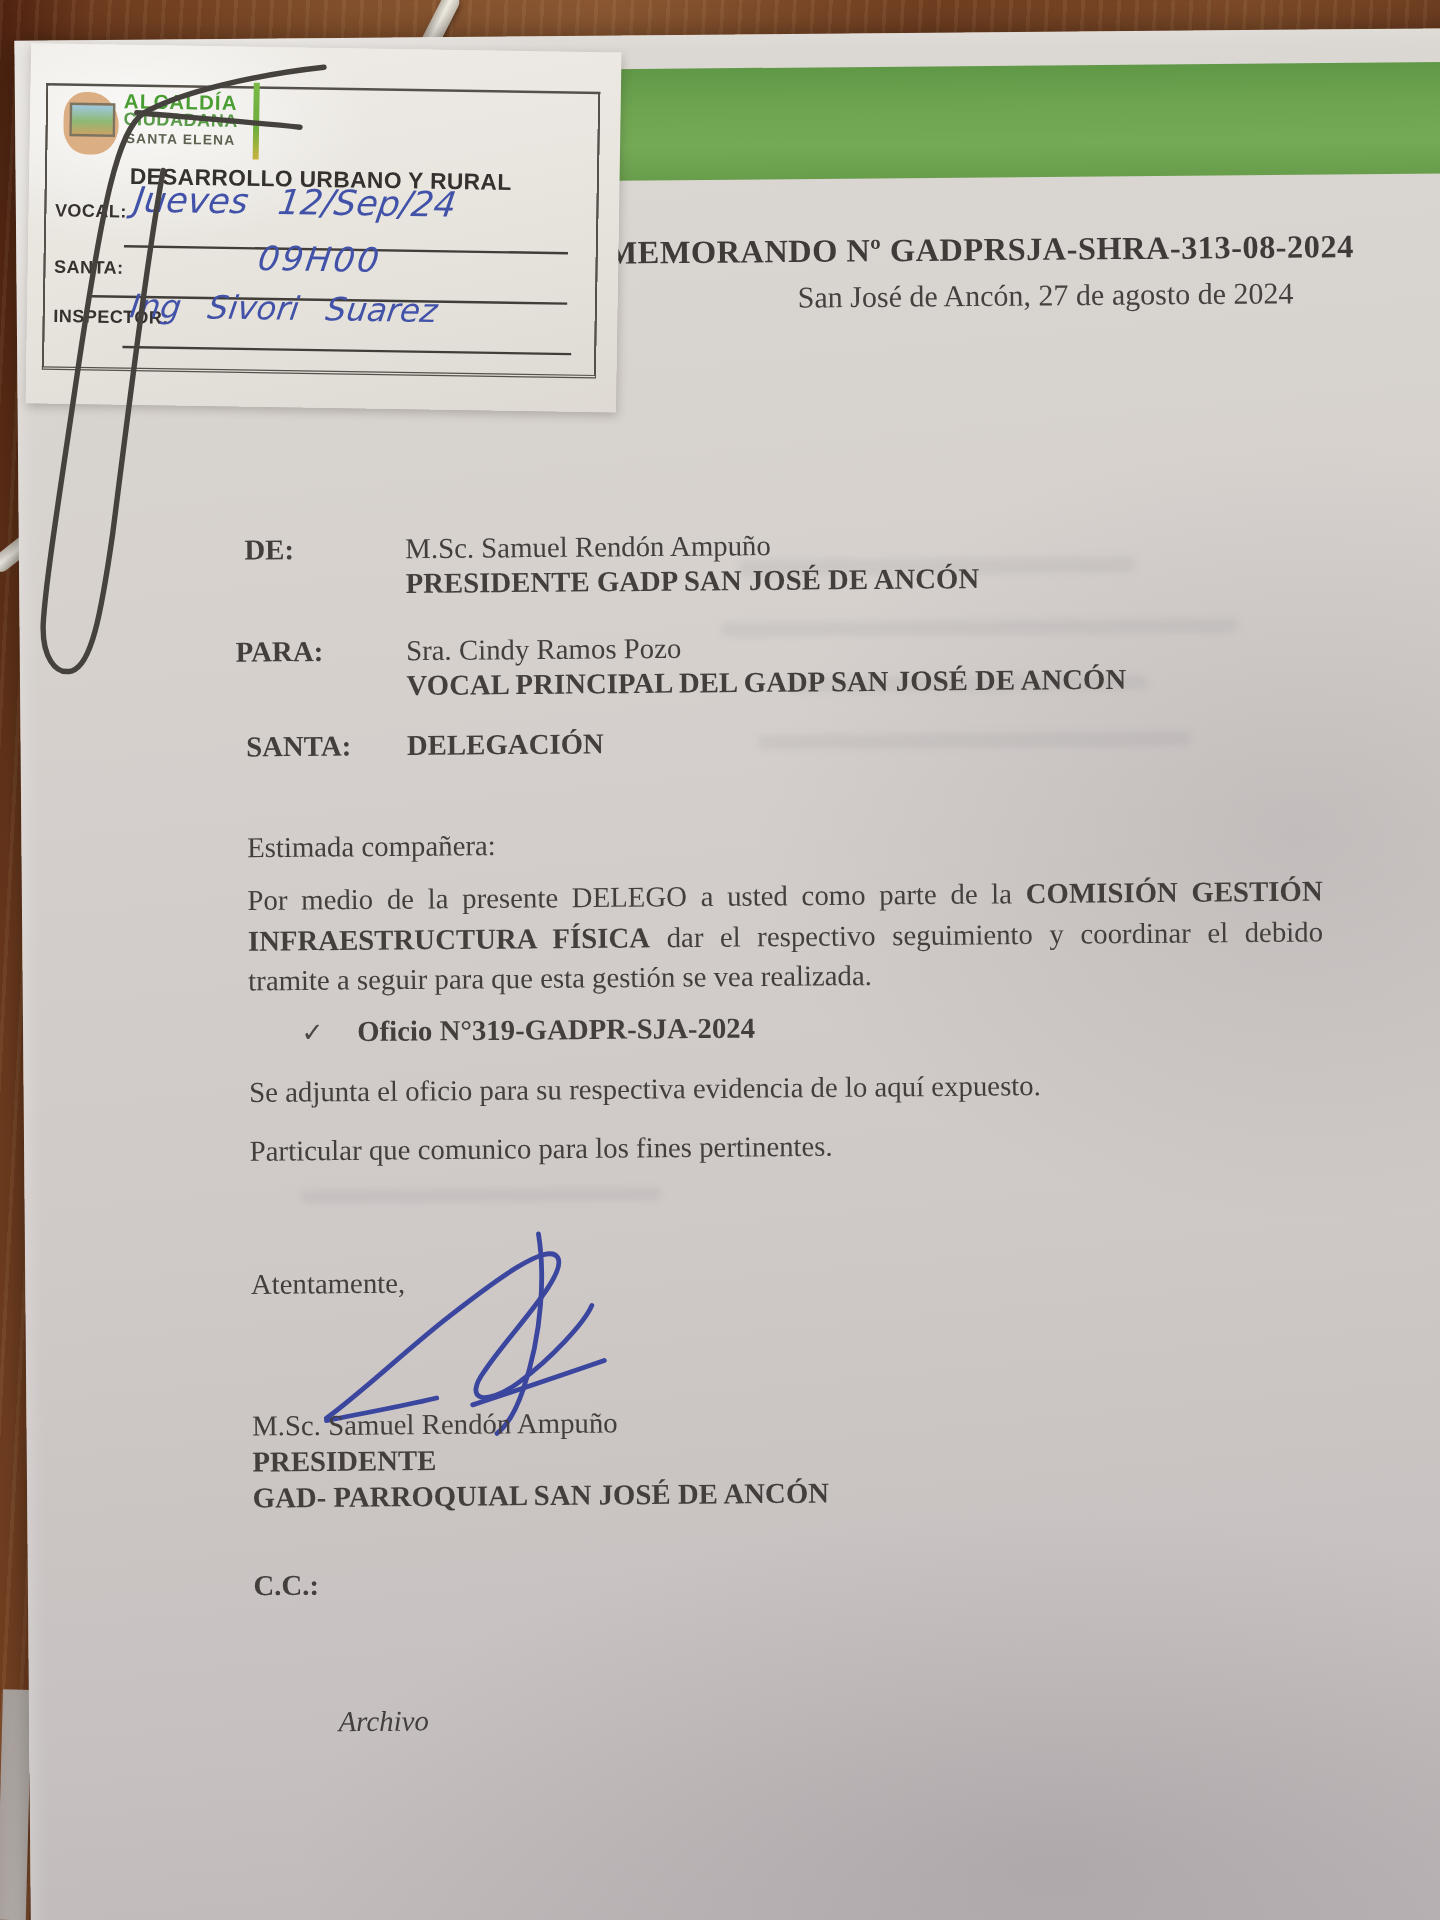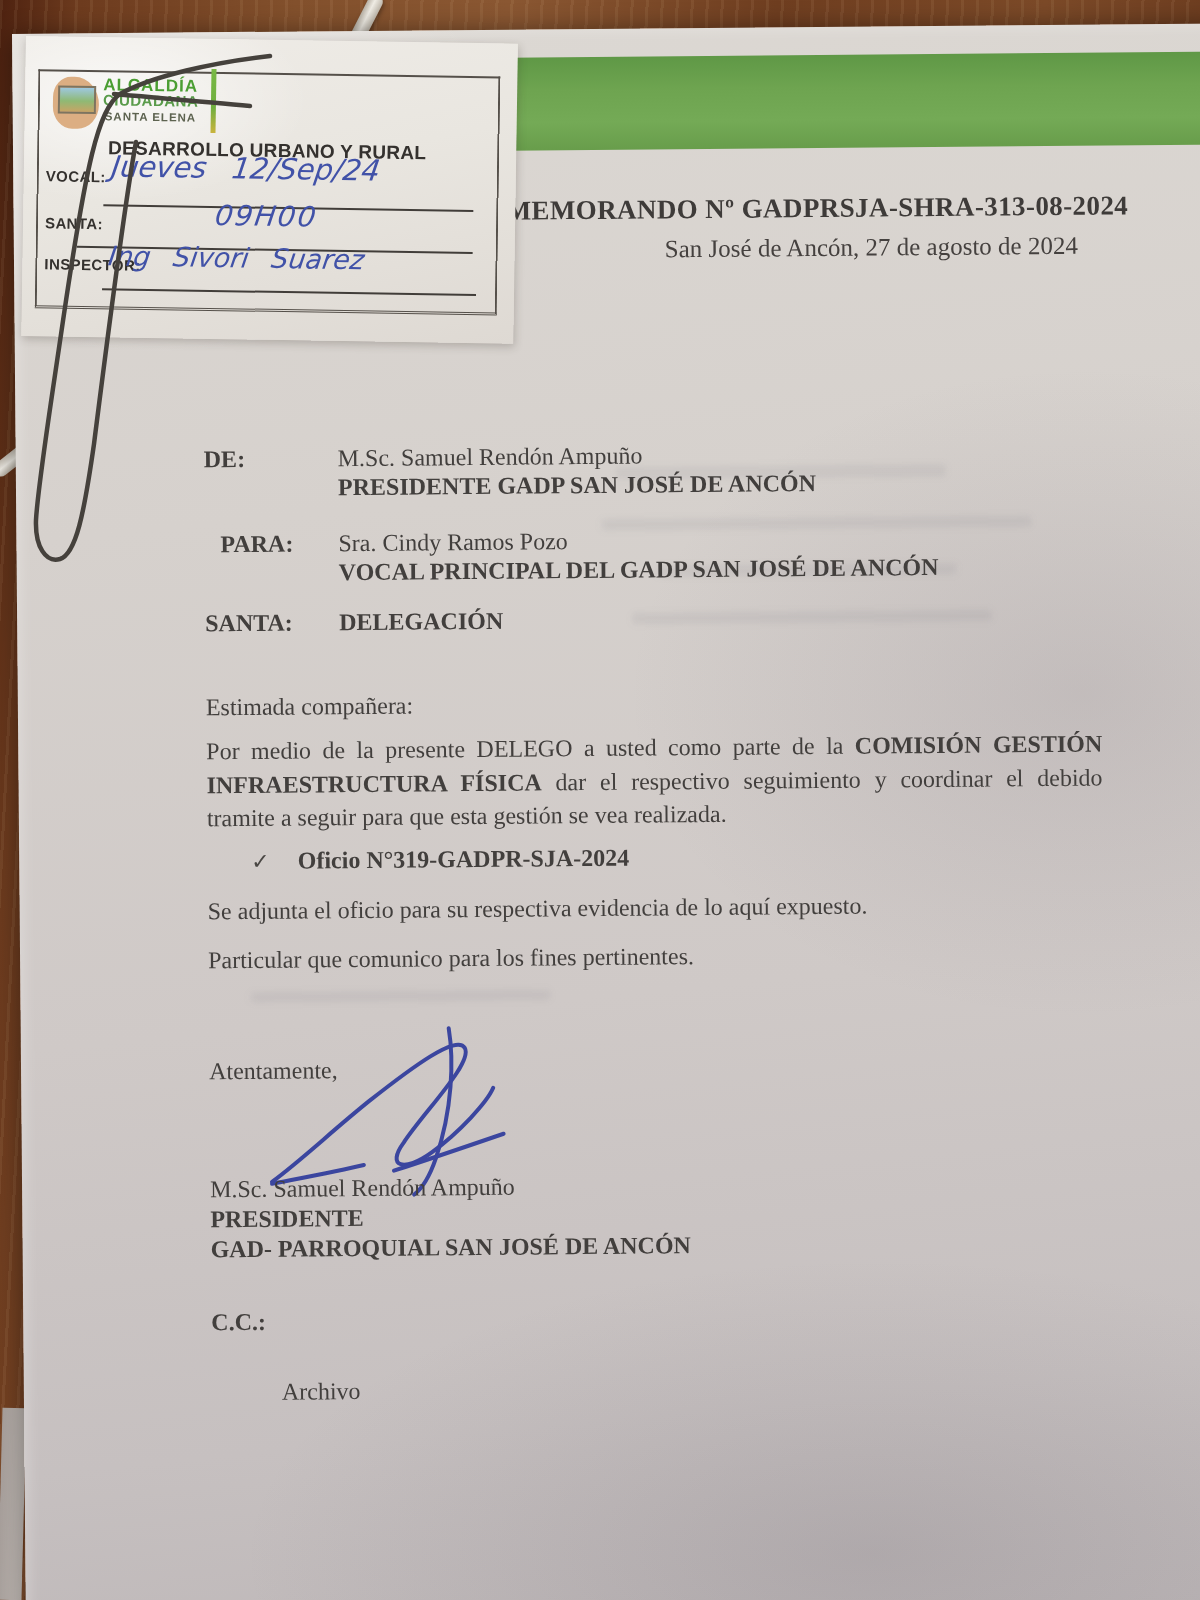--- a/index.html
+++ b/index.html
@@ -88,21 +88,21 @@
   <div class="ghost" style="left:615px;top:584px;width:360px;height:12px;"></div>
   <div class="ghost" style="left:230px;top:960px;width:300px;height:11px;"></div>
 
   <div class="t doc" id="memo-number">MEMORANDO Nº GADPRSJA-SHRA-313-08-2024</div>
   <div class="t doc" id="place-date">San José de Ancón, 27 de agosto de 2024</div>
 
   <div class="t doc lbl fs24" style="left:188px;top:414px;">DE:</div>
   <div class="t doc fs24" style="left:322px;top:414px;">M.Sc. Samuel Rendón Ampuño</div>
   <div class="t doc lbl fs24" style="left:322px;top:443px;">PRESIDENTE GADP SAN JOSÉ DE ANCÓN</div>
 
-  <div class="t doc lbl fs24" style="left:204px;top:499px;">PARA:</div>
+  <div class="t doc lbl fs24" style="left:180px;top:499px;">PARA:</div>
   <div class="t doc fs24" style="left:322px;top:499px;">Sra. Cindy Ramos Pozo</div>
   <div class="t doc lbl fs24" style="left:322px;top:528px;">VOCAL PRINCIPAL DEL GADP SAN JOSÉ DE ANCÓN</div>
 
   <div class="t doc lbl fs24" style="left:188px;top:578px;">SANTA:</div>
   <div class="t doc lbl fs24" style="left:322px;top:578px;">DELEGACIÓN</div>
 
   <div class="t doc fs24" style="left:188px;top:662px;">Estimada compañera:</div>
 
   <div class="t" id="para-body"><span>Por medio de la presente DELEGO a usted como parte de la </span><span class="lbl">COMISIÓN GESTIÓN INFRAESTRUCTURA FÍSICA</span><span> dar el respectivo seguimiento y coordinar el debido tramite a seguir para que esta gestión se vea realizada.</span></div>
 
@@ -120,21 +120,21 @@
       <path d="M142,152 C180,140 222,126 252,116"></path>
       <path d="M20,164 C52,158 86,152 112,146"></path>
     </g>
   </svg>
 
   <div class="t doc fs24 sig-block" style="left:188px;top:1142px;">M.Sc. Samuel Rendón Ampuño</div>
   <div class="t doc fs24 lbl sig-block" style="left:188px;top:1172px;">PRESIDENTE</div>
   <div class="t doc fs24 lbl sig-block" style="left:188px;top:1202px;">GAD- PARROQUIAL SAN JOSÉ DE ANCÓN</div>
 
   <div class="t doc lbl fs24" style="left:188px;top:1277px;">C.C.:</div>
-  <div class="t doc fs24" style="left:258px;top:1347px;">Archivo</div>
+  <div class="t doc fs24" style="left:258px;top:1391px;font-style:italic;">Archivo</div>
 </div>
 
 <div class="abs" id="stamp">
   <div class="abs" id="stamp-border"></div>
 
   <div class="abs" id="emblem">
     <div class="abs" id="emblem-pic"></div>
   </div>
   <div class="t logo-txt" id="logo-1">ALCALDÍA</div>
   <div class="t logo-txt" id="logo-2">CIUDADANA</div>

